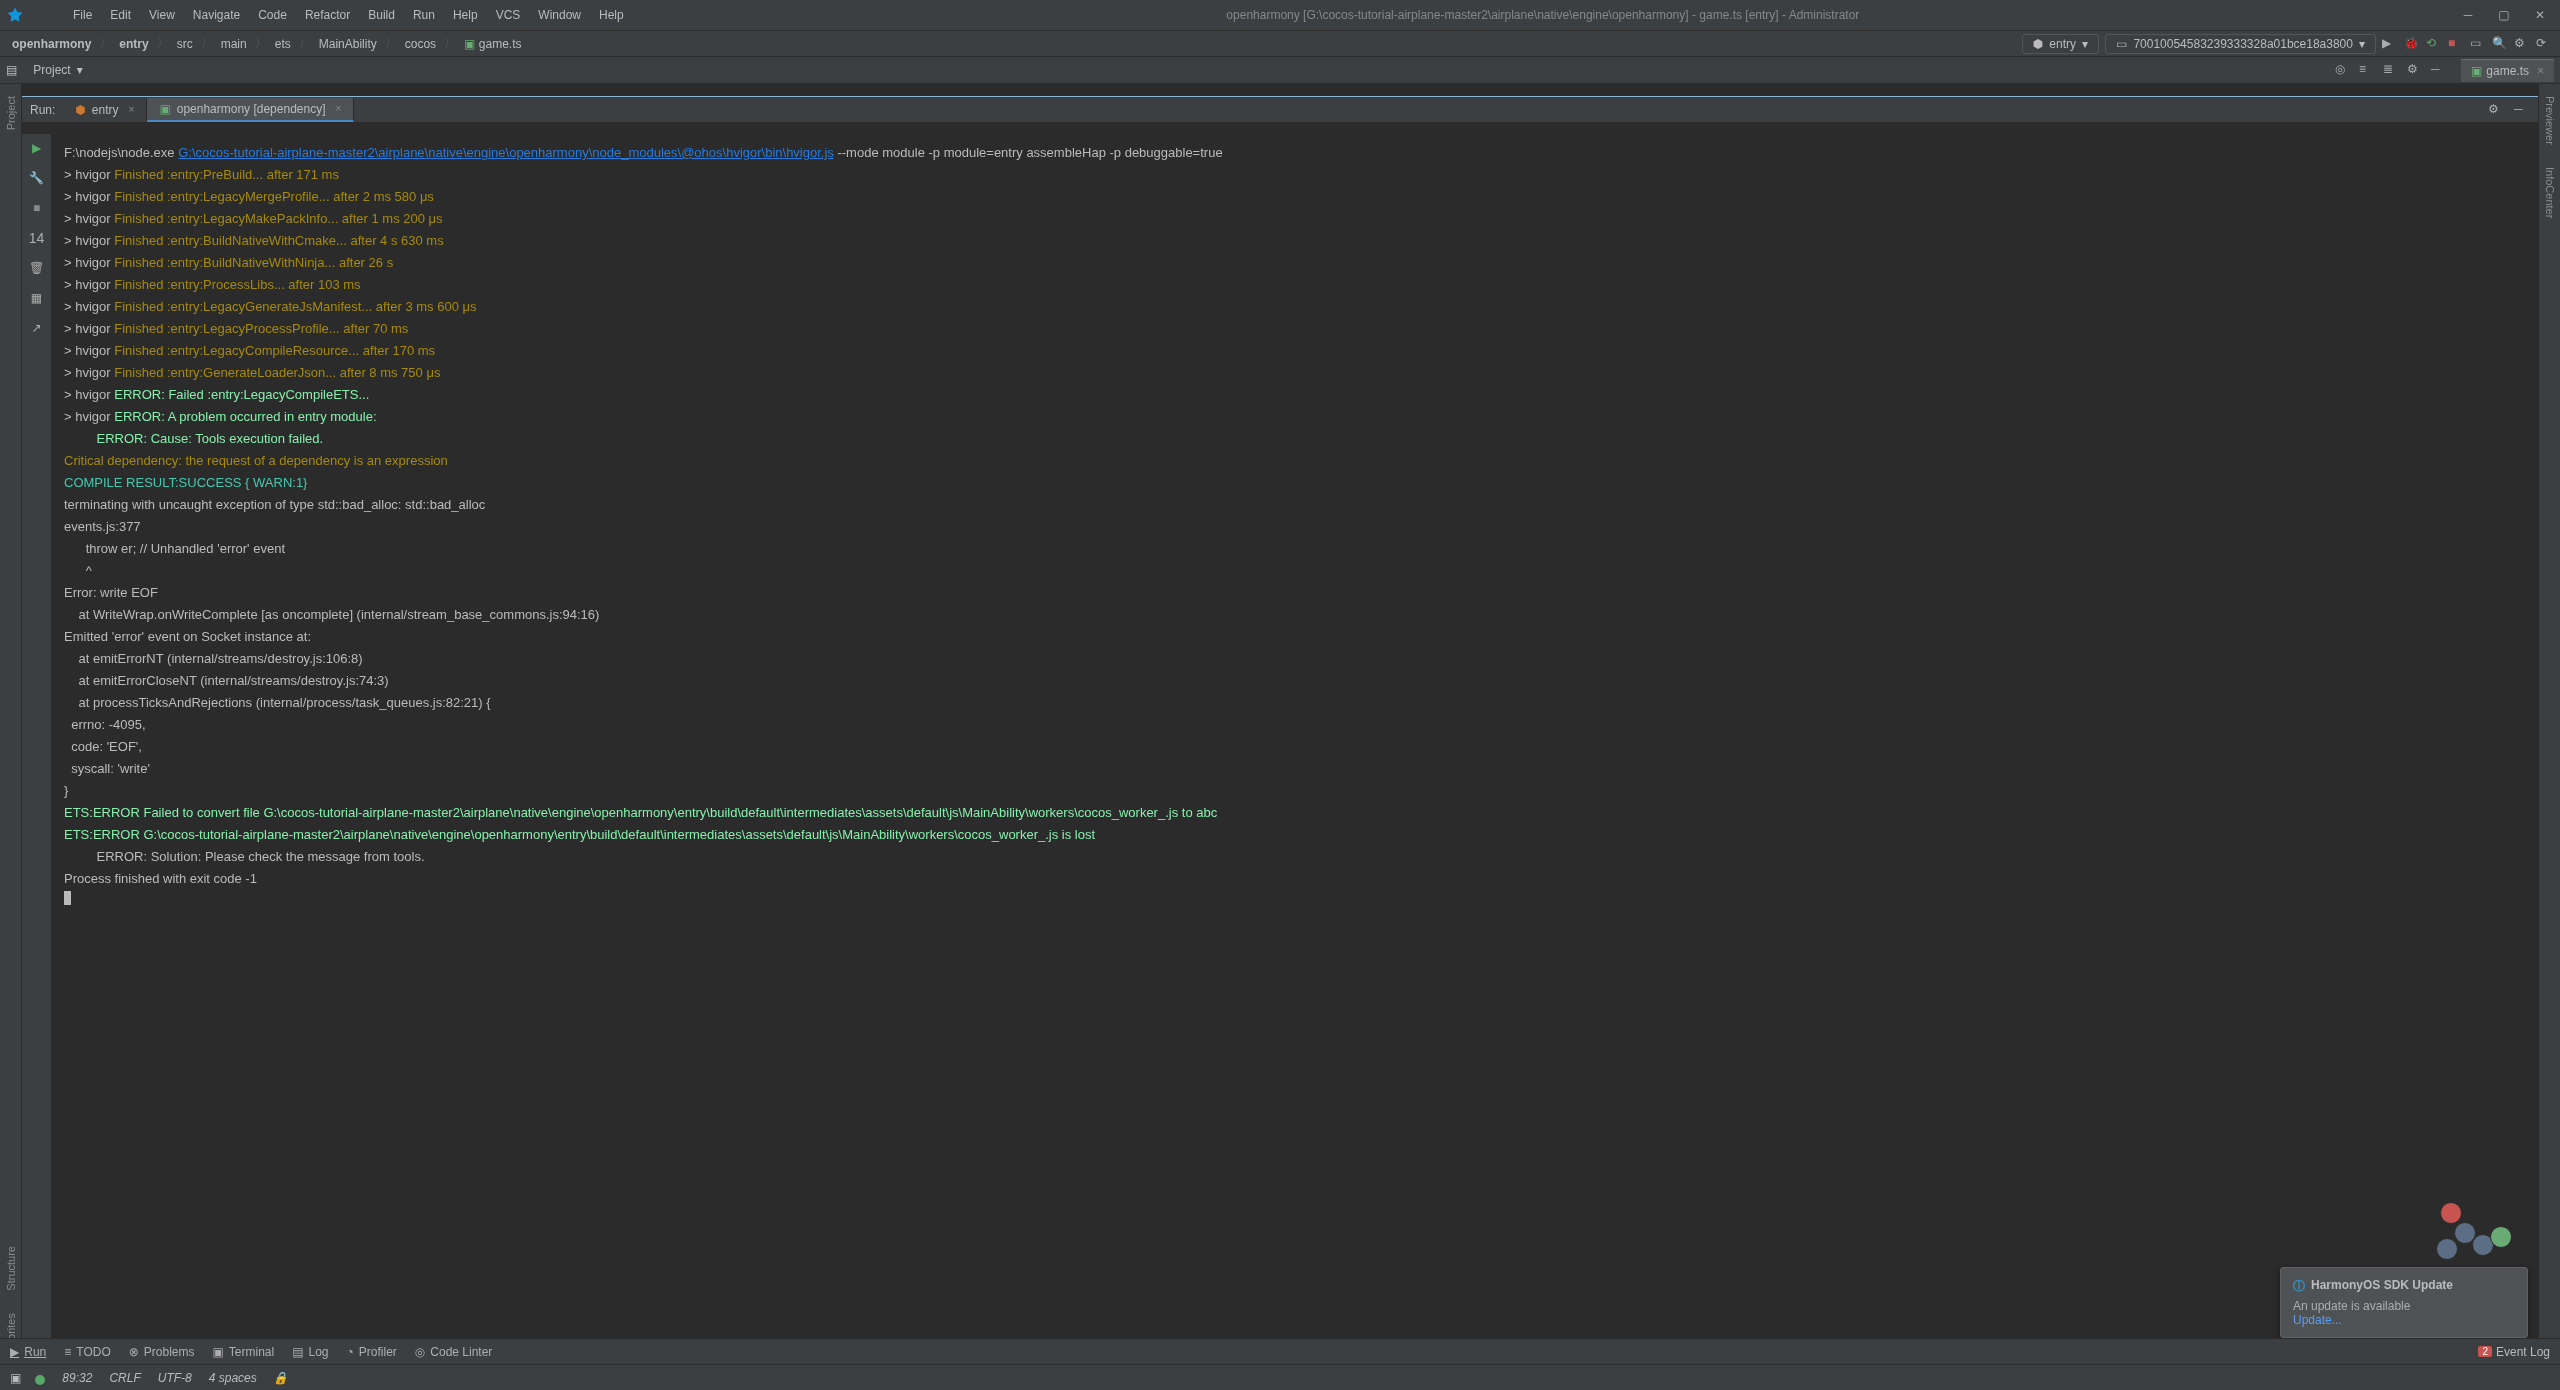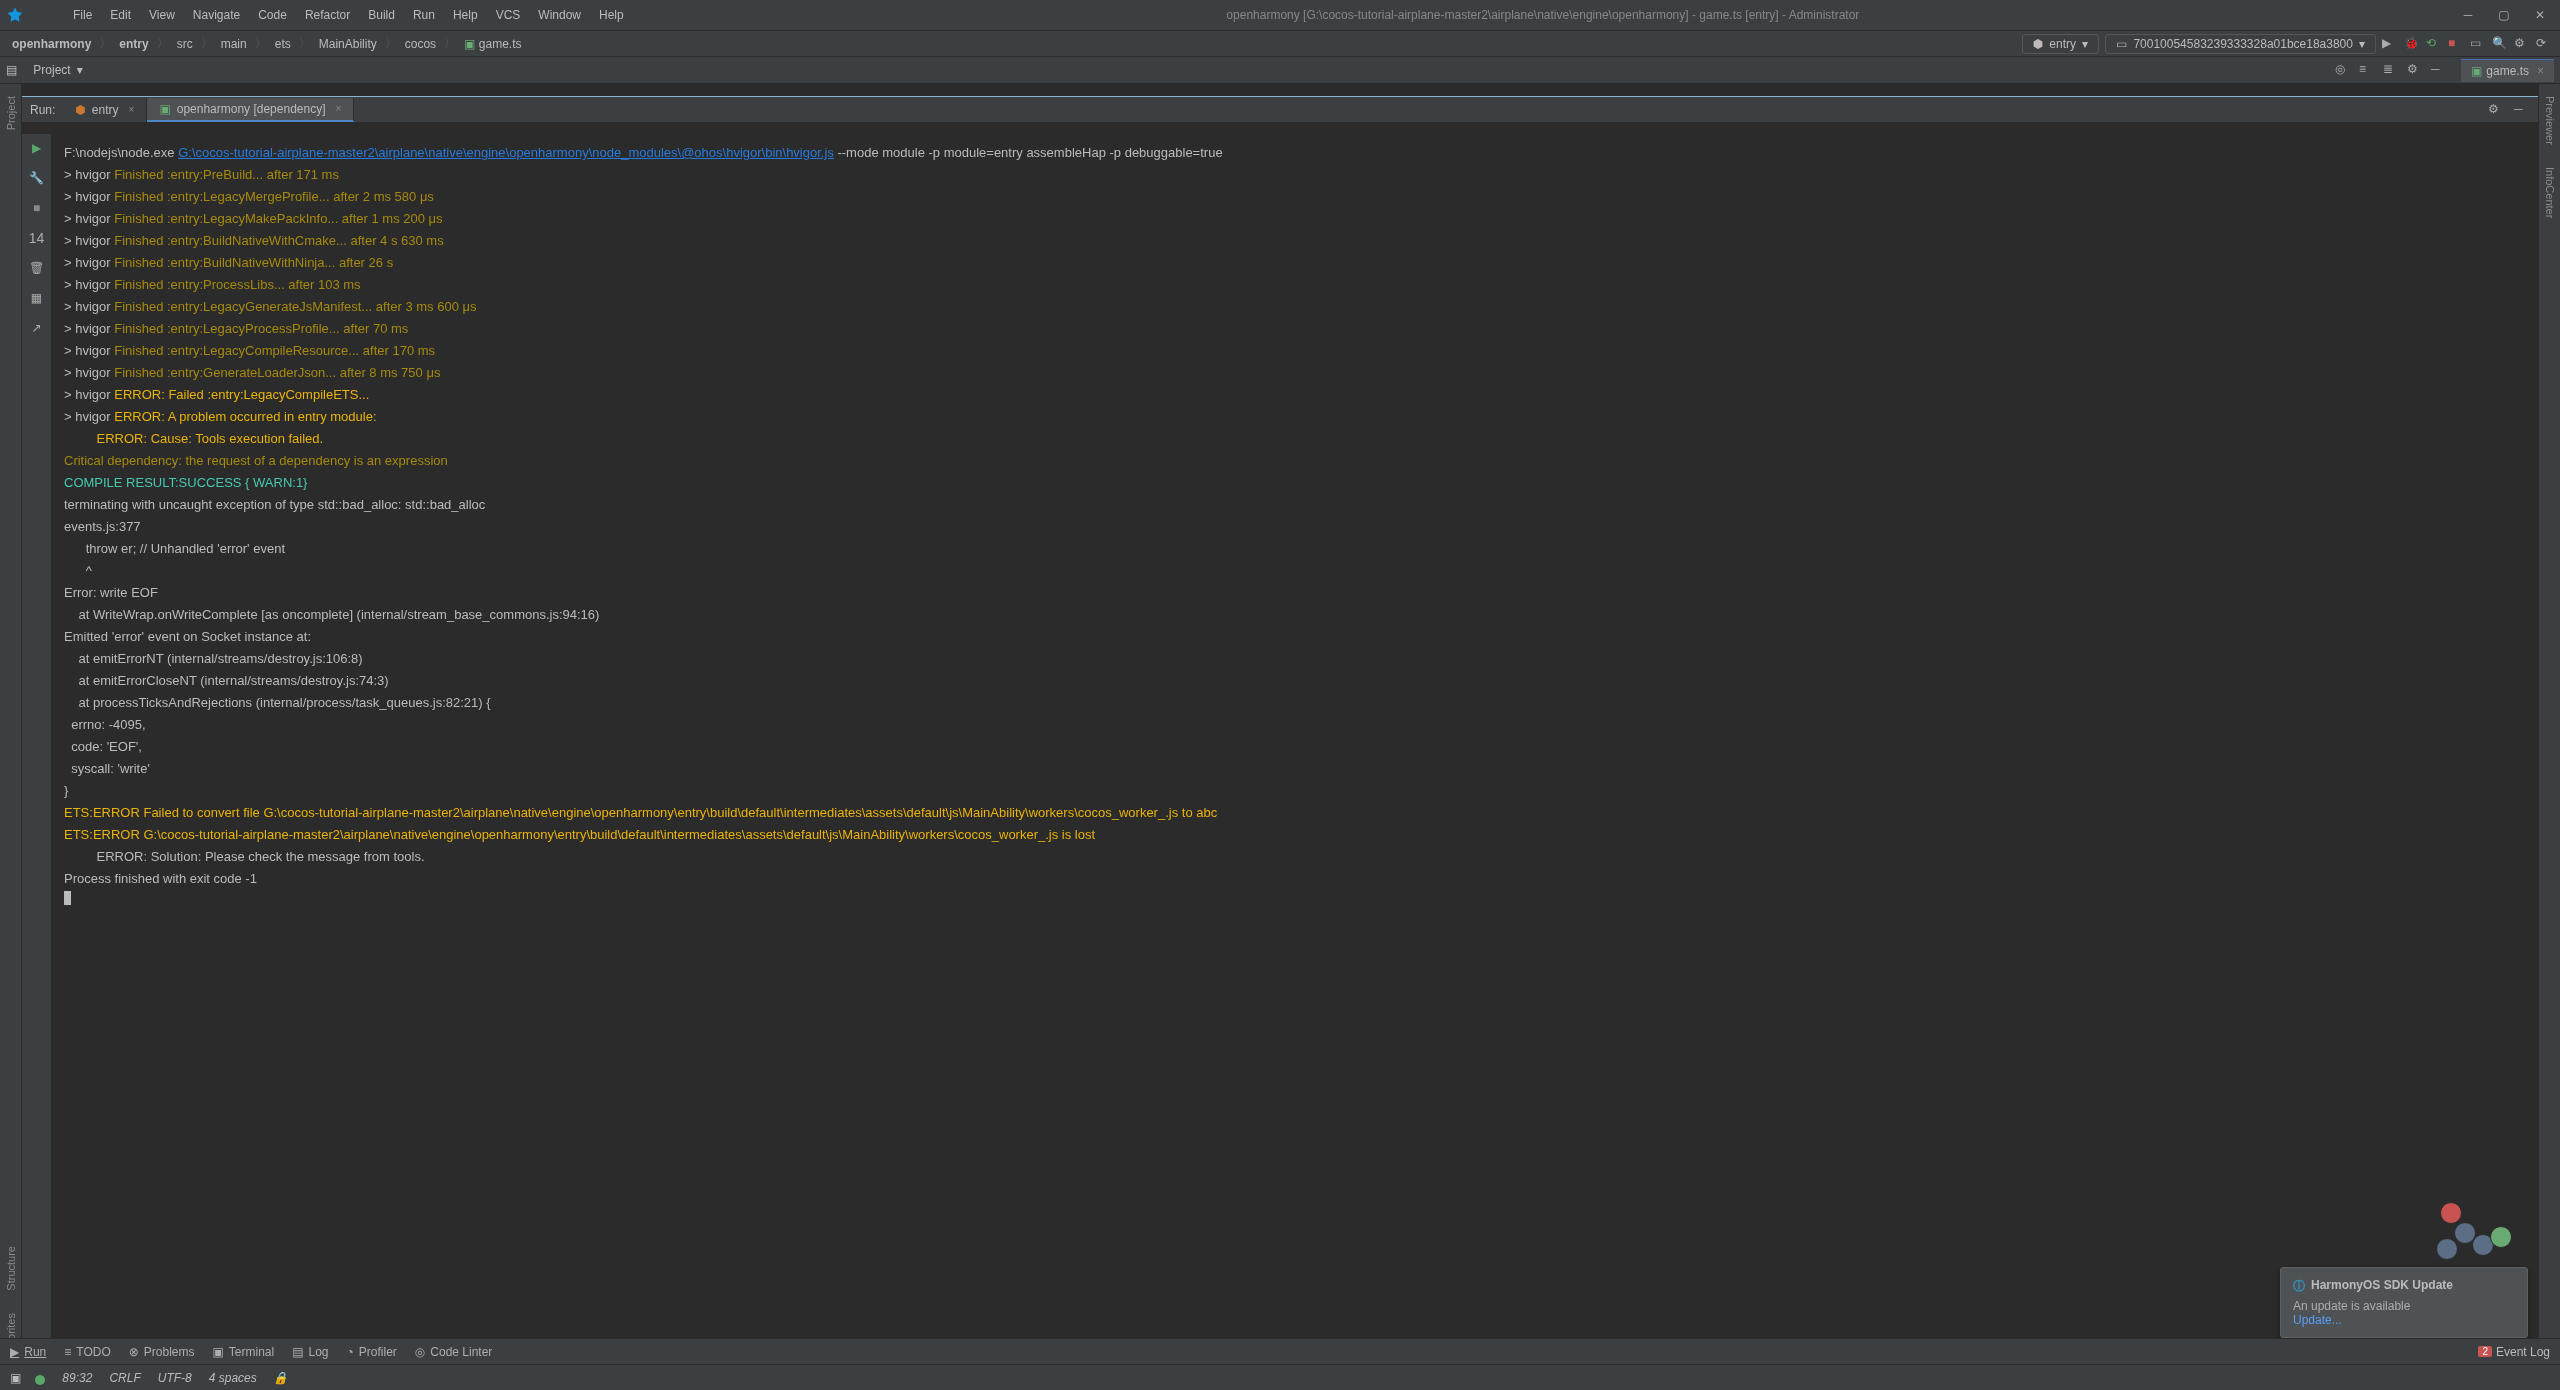--- a/index.html
+++ b/index.html
@@ -47,21 +47,21 @@
 .run-header-right { margin-left: auto; display: flex; gap: 10px; }
 
 
 .console-wrap { position: absolute; left: 22px; right: 22px; top: 134px; bottom: 52px; display: flex; background: #2b2b2b; }
 .console-gutter { width: 30px; background: #3c3f41; display: flex; flex-direction: column; align-items: center; padding-top: 6px; gap: 14px; border-right: 1px solid #2b2b2b; }
 .gutter-icon { width: 16px; height: 16px; display: flex; align-items: center; justify-content: center; color: #adadad; cursor: default; }
 .gutter-icon.play { color: #59a869; }
 .console { flex: 1; padding: 8px 12px; font-family: "Consolas", "Courier New", monospace; font-size: 13px; line-height: 22px; white-space: pre; overflow: hidden; color: #bbbbbb; }
 .console .link { color: #287bde; text-decoration: underline; text-align: right; }
 .console .yellow { color: #a68a0d; }
-.console .red { color: #eab308; }
+.console .red { color: #86efac; }
 .console .cyan { color: #45c8b0; }
 .cursor-block { display: inline-block; width: 7px; height: 14px; background: #bbbbbb; }
 
 
 .toast { position: absolute; right: 32px; bottom: 52px; width: 248px; background: #4e5254; border: 1px solid #5e6060; padding: 10px 12px; border-radius: 3px; box-shadow: 0 2px 6px rgba(0,0,0,.4); }
 .toast-title { display: flex; gap: 6px; color: #bbbbbb; font-weight: bold; margin-bottom: 4px; }
 .toast-body { color: #adadad; font-size: 12px; }
 .toast-link { color: #589df6; cursor: default; }
 .info-icon { color: #3592c4; }
 

